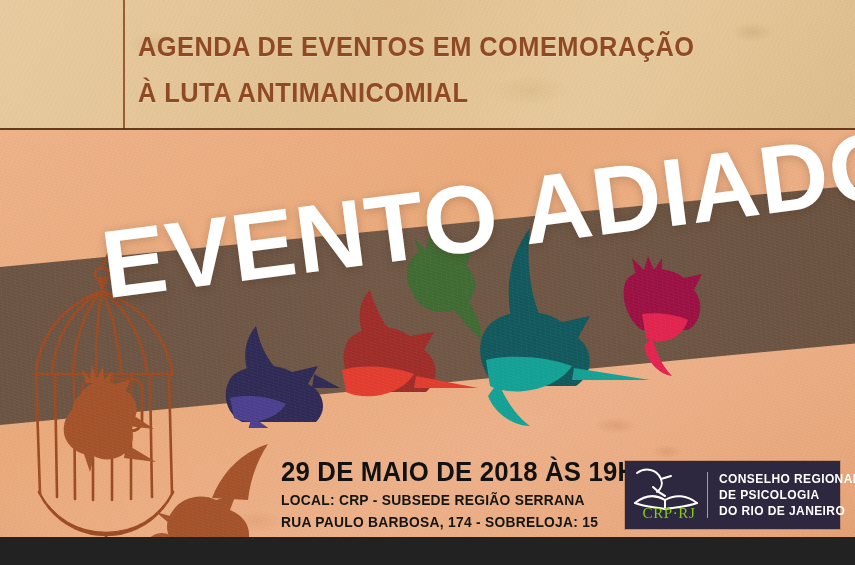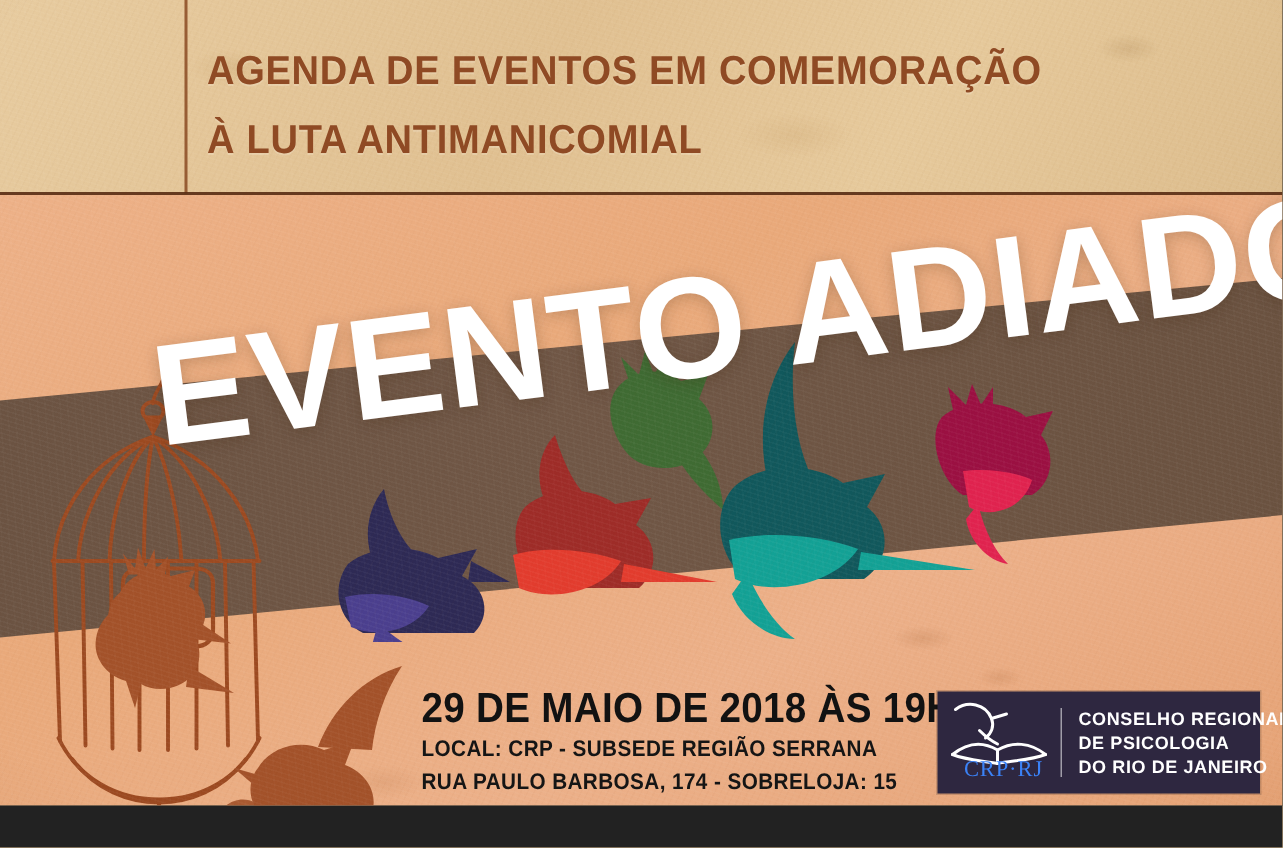--- a/index.html
+++ b/index.html
@@ -196,21 +196,21 @@
   }
   .logo-mark svg { position:absolute; left:6px; top:6px; }
   .logo-wordmark {
     position: absolute;
     left: 8px; bottom: 7px;
     width: 72px;
     text-align: center;
     font-family: "Liberation Serif", serif;
     font-size: 15px;
     letter-spacing: .6px;
-    color: #3b82f6;
+    color: #84cc16;
   }
   .logo-divider {
     width: 1px;
     height: 46px;
     background: rgba(255,255,255,.55);
     flex: 0 0 1px;
   }
   .logo-lines {
     padding-left: 11px;
   }

